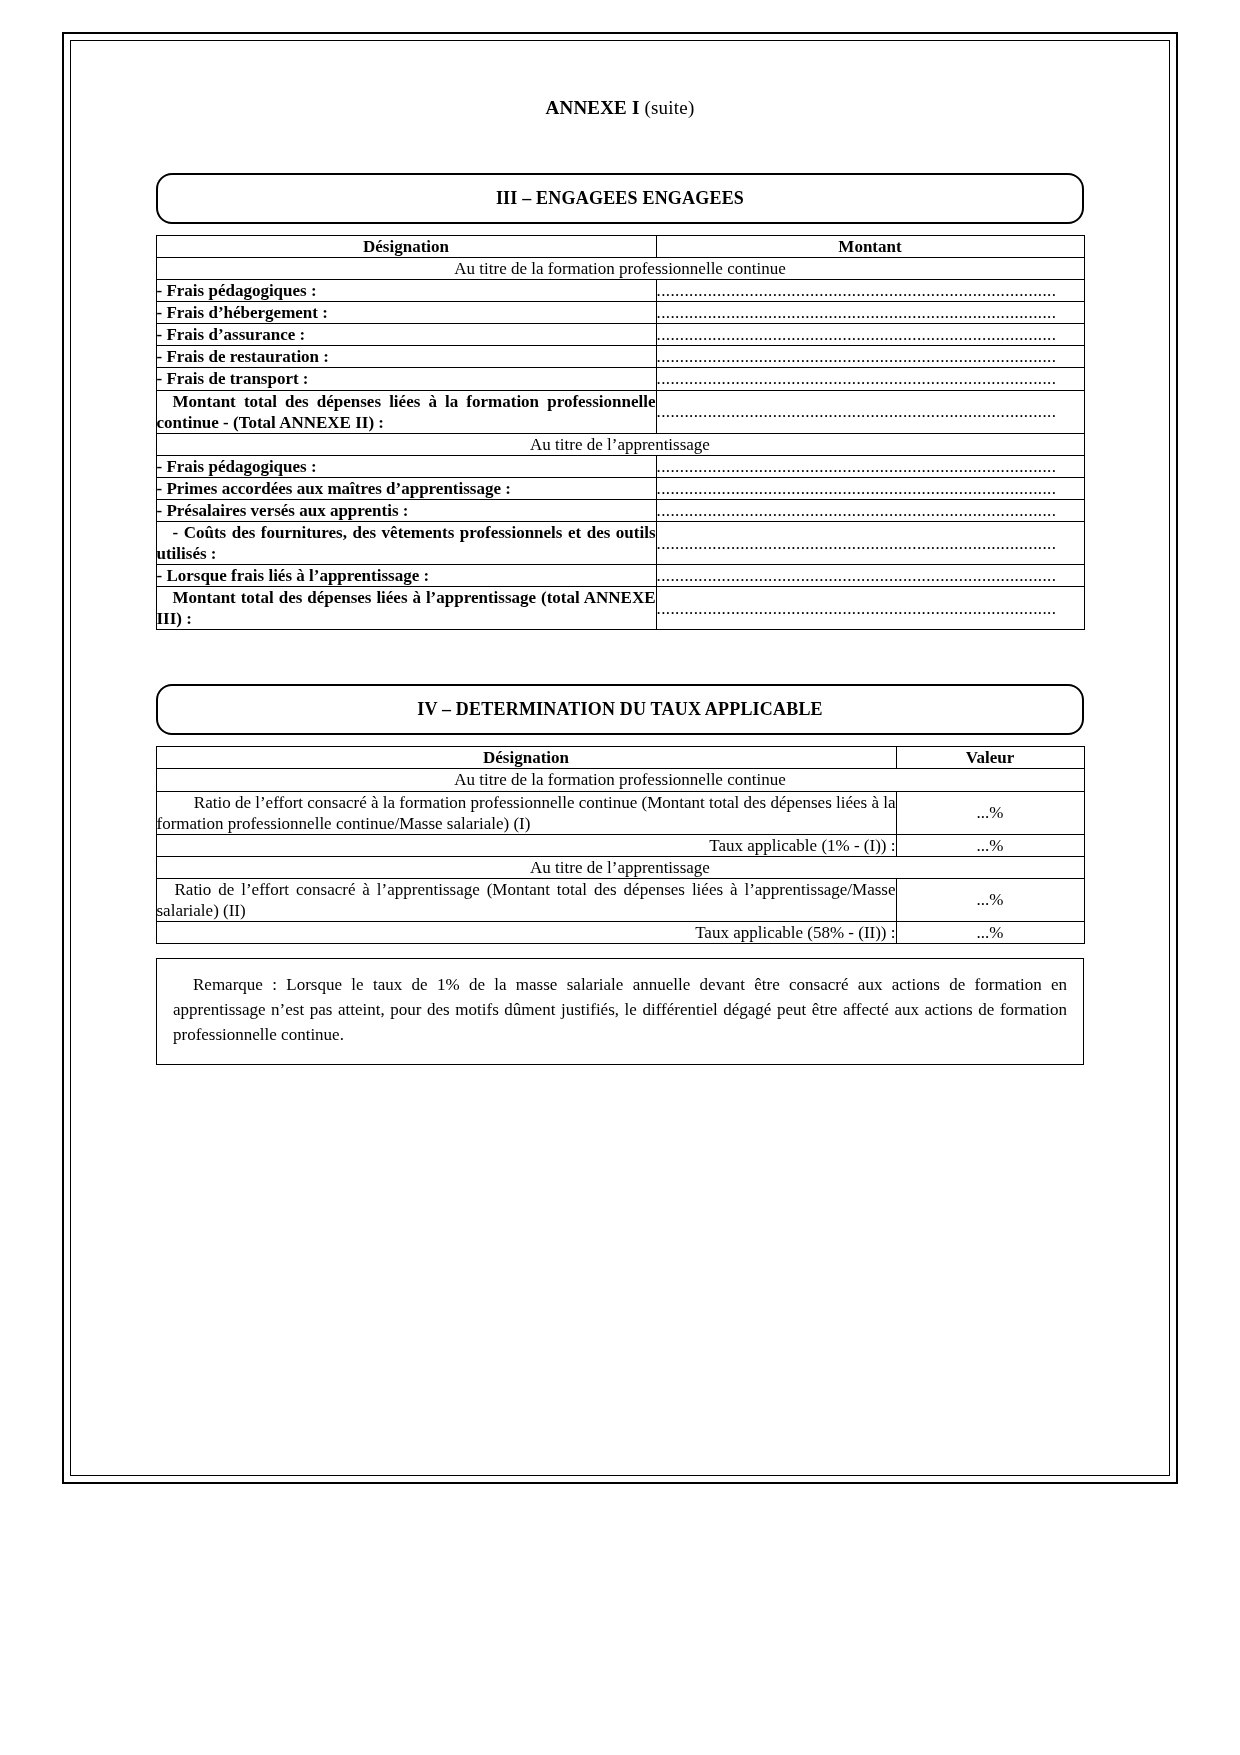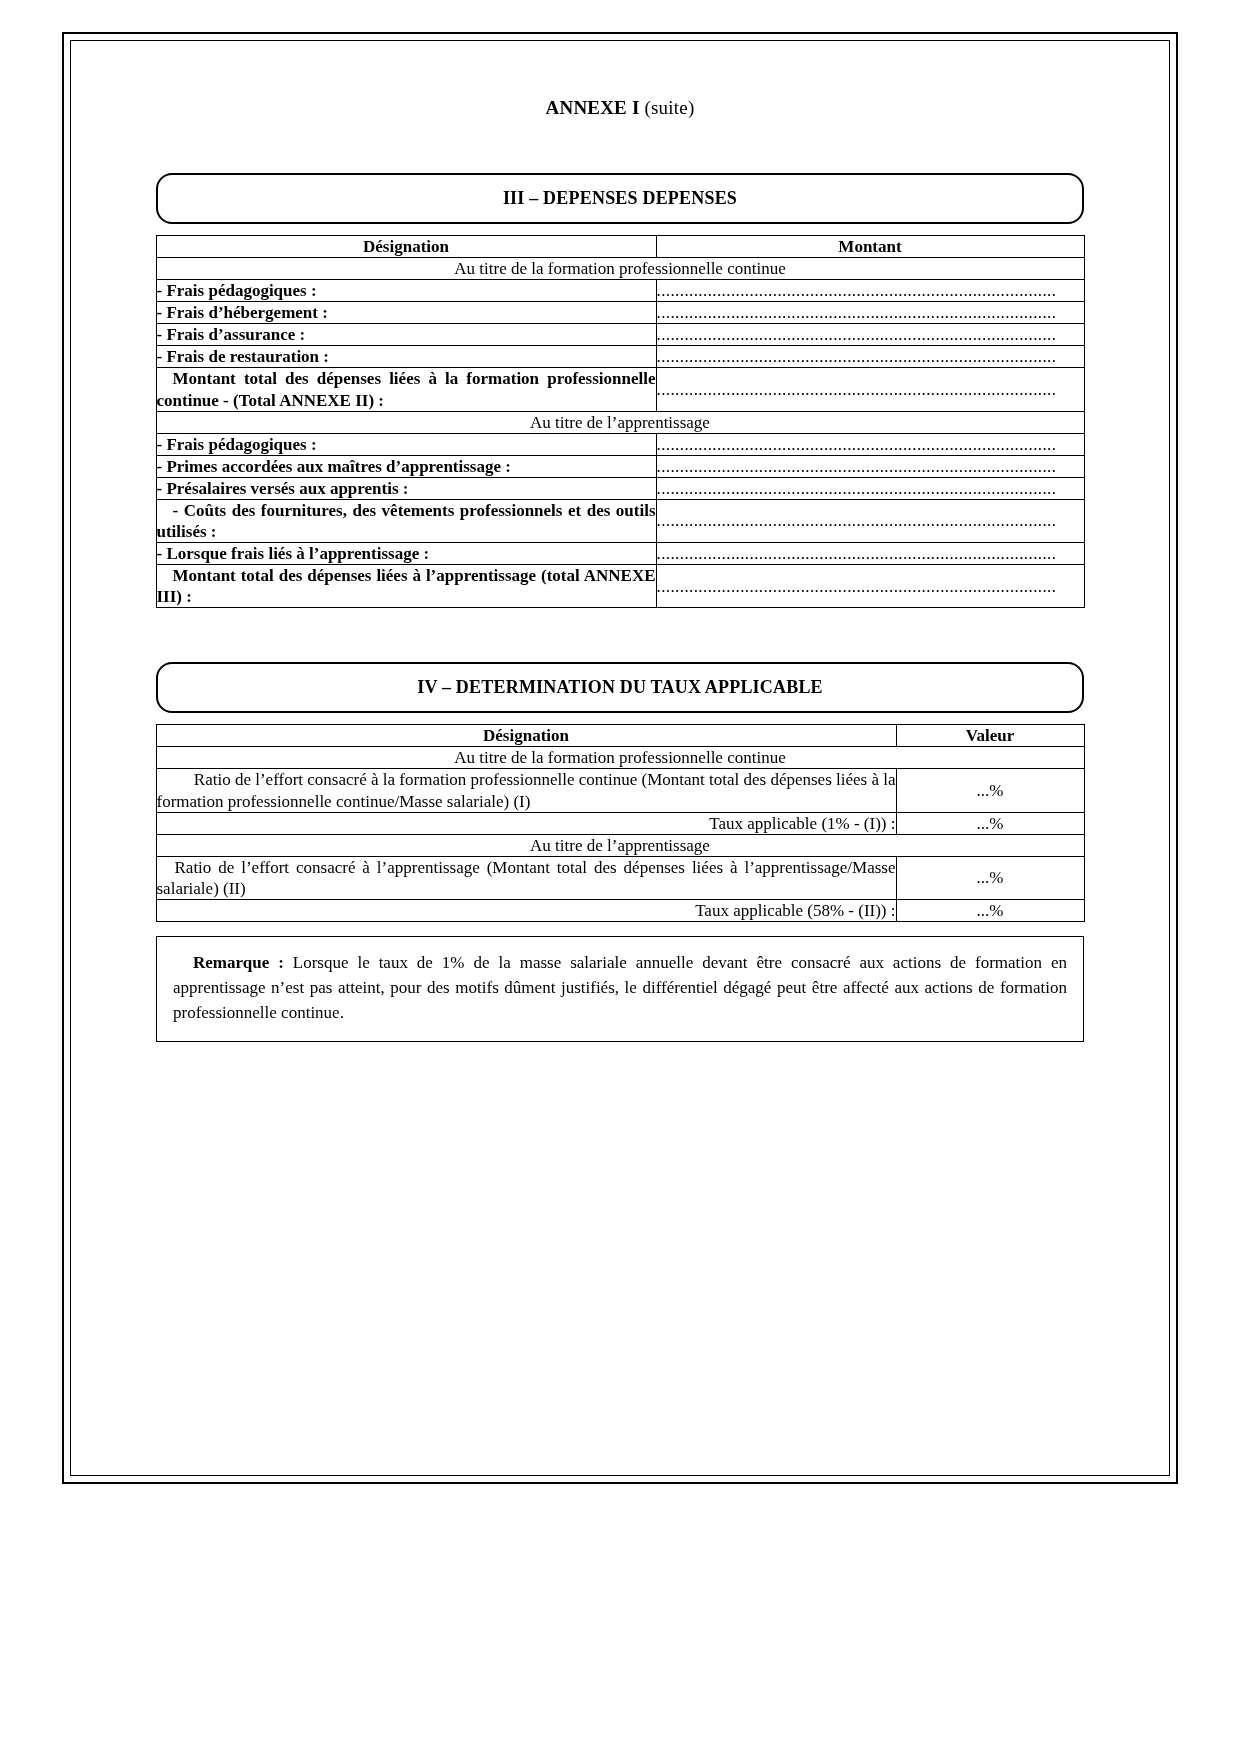--- a/index.html
+++ b/index.html
@@ -147,37 +147,37 @@
     width: 928px;
     margin: 14px auto 0 auto;
     border: 1.6px solid #000;
     box-sizing: border-box;
     padding: 14px 16px 16px 16px;
     font-size: 17px;
     line-height: 1.46;
     text-align: justify;
   }
   .remark-box .rk {
-    font-weight: bold;
+    font-weight: normal;
   }
   .remark-inner { text-indent: 20px; }
 </style>
 </head>
 <body>
 
 <div class="page-outer">
   <div class="page-inner">
     <div class="content">
 
       <div class="doc-title">
         <b>ANNEXE I</b>
         <span class="suite">(suite)</span>
       </div>
 
-      <div class="section-banner">III – DEPENSES DEPENSES</div>
+      <div class="section-banner">III – ENGAGEES ENGAGEES</div>
 
       <table class="grid">
         <colgroup>
           <col class="c-desig1">
           <col class="c-mont1">
         </colgroup>
         <tbody>
           <tr>
             <td class="th">Désignation</td>
             <td class="th">Montant</td>
@@ -195,20 +195,24 @@
             <td class="dots">......................................................................................</td>
           </tr>
           <tr>
             <td class="item">- Frais d’assurance :</td>
             <td class="dots">......................................................................................</td>
           </tr>
           <tr>
             <td class="item">- Frais de restauration :</td>
             <td class="dots">......................................................................................</td>
           </tr>
+          <tr>
+            <td class="item">- Frais de transport :</td>
+            <td class="dots">......................................................................................</td>
+          </tr>
 
           <tr>
             <td class="item-total">Montant total des dépenses liées à la formation professionnelle continue - (Total ANNEXE II) :</td>
             <td class="dots">......................................................................................</td>
           </tr>
 
           <tr>
             <td class="subhead" colspan="2">Au titre de l’apprentissage</td>
           </tr>
 

